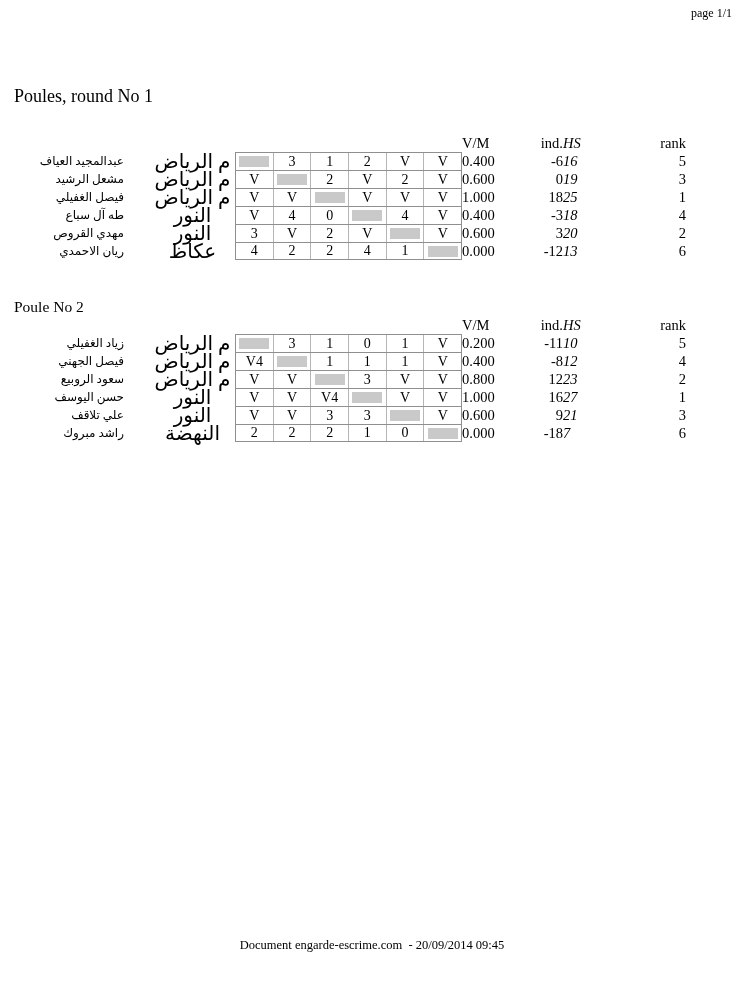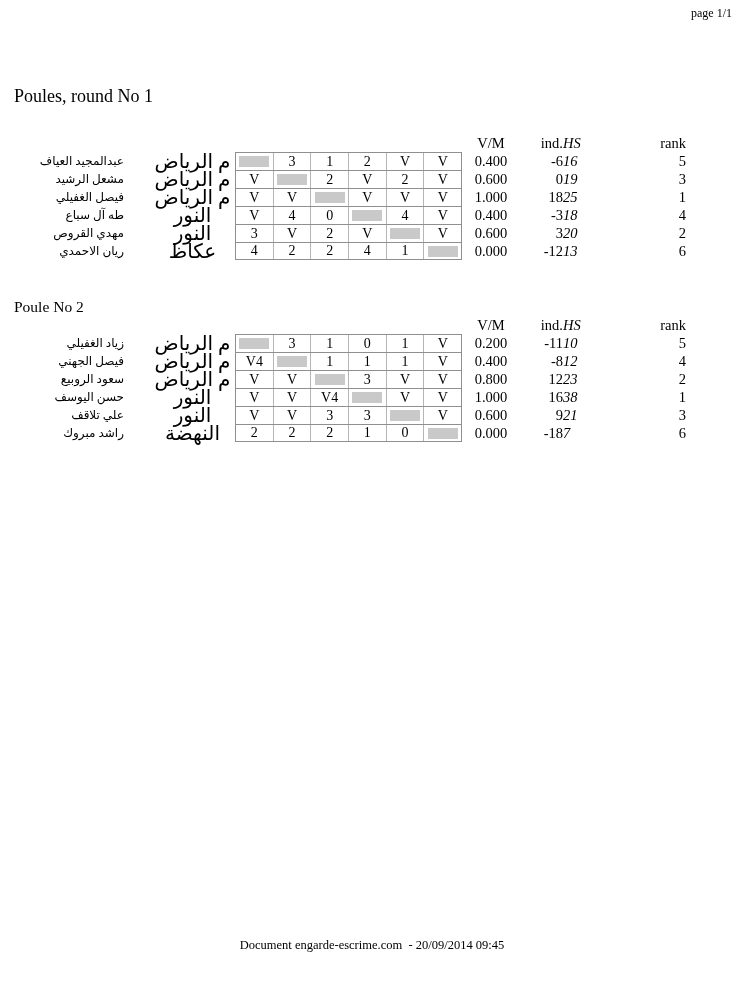--- a/index.html
+++ b/index.html
@@ -66,21 +66,21 @@
     font-size: 14px;
     line-height: 1;
   }
   .gcell + .gcell { border-left: 1px solid #b5b5b5; }
   .diagbar {
     width: 82%;
     height: 11px;
     background: #c9c9c9;
   }
   .num { text-align: right; }
-  .c-vm   { width: 58px; text-align: center; }
+  .c-vm   { width: 58px; text-align: left; }
   .c-ind  { width: 43px; text-align: right; }
   .c-hs   { width: 43px; text-align: left; font-style: italic; }
   .c-rank { width: 80px; text-align: right; }
   .doc-footer {
     position: absolute;
     top: 938px;
     left: 0;
     width: 100%;
     text-align: center;
     font-size: 12.5px;
@@ -293,21 +293,21 @@
             <div class="gcell">V</div>
             <div class="gcell">V4</div>
             <div class="gcell">
               <span class="diagbar"></span>
             </div>
             <div class="gcell">V</div>
             <div class="gcell">V</div>
           </div>
           <div class="c-vm num">1.000</div>
           <div class="c-ind num">16</div>
-          <div class="c-hs num">38</div>
+          <div class="c-hs num">27</div>
           <div class="c-rank num">1</div>
         </div>
         <div class="prow">
           <div class="c-name">علي تلاقف</div>
           <div class="c-club">النور</div>
           <div class="c-grid">
             <div class="gcell">V</div>
             <div class="gcell">V</div>
             <div class="gcell">3</div>
             <div class="gcell">3</div>

